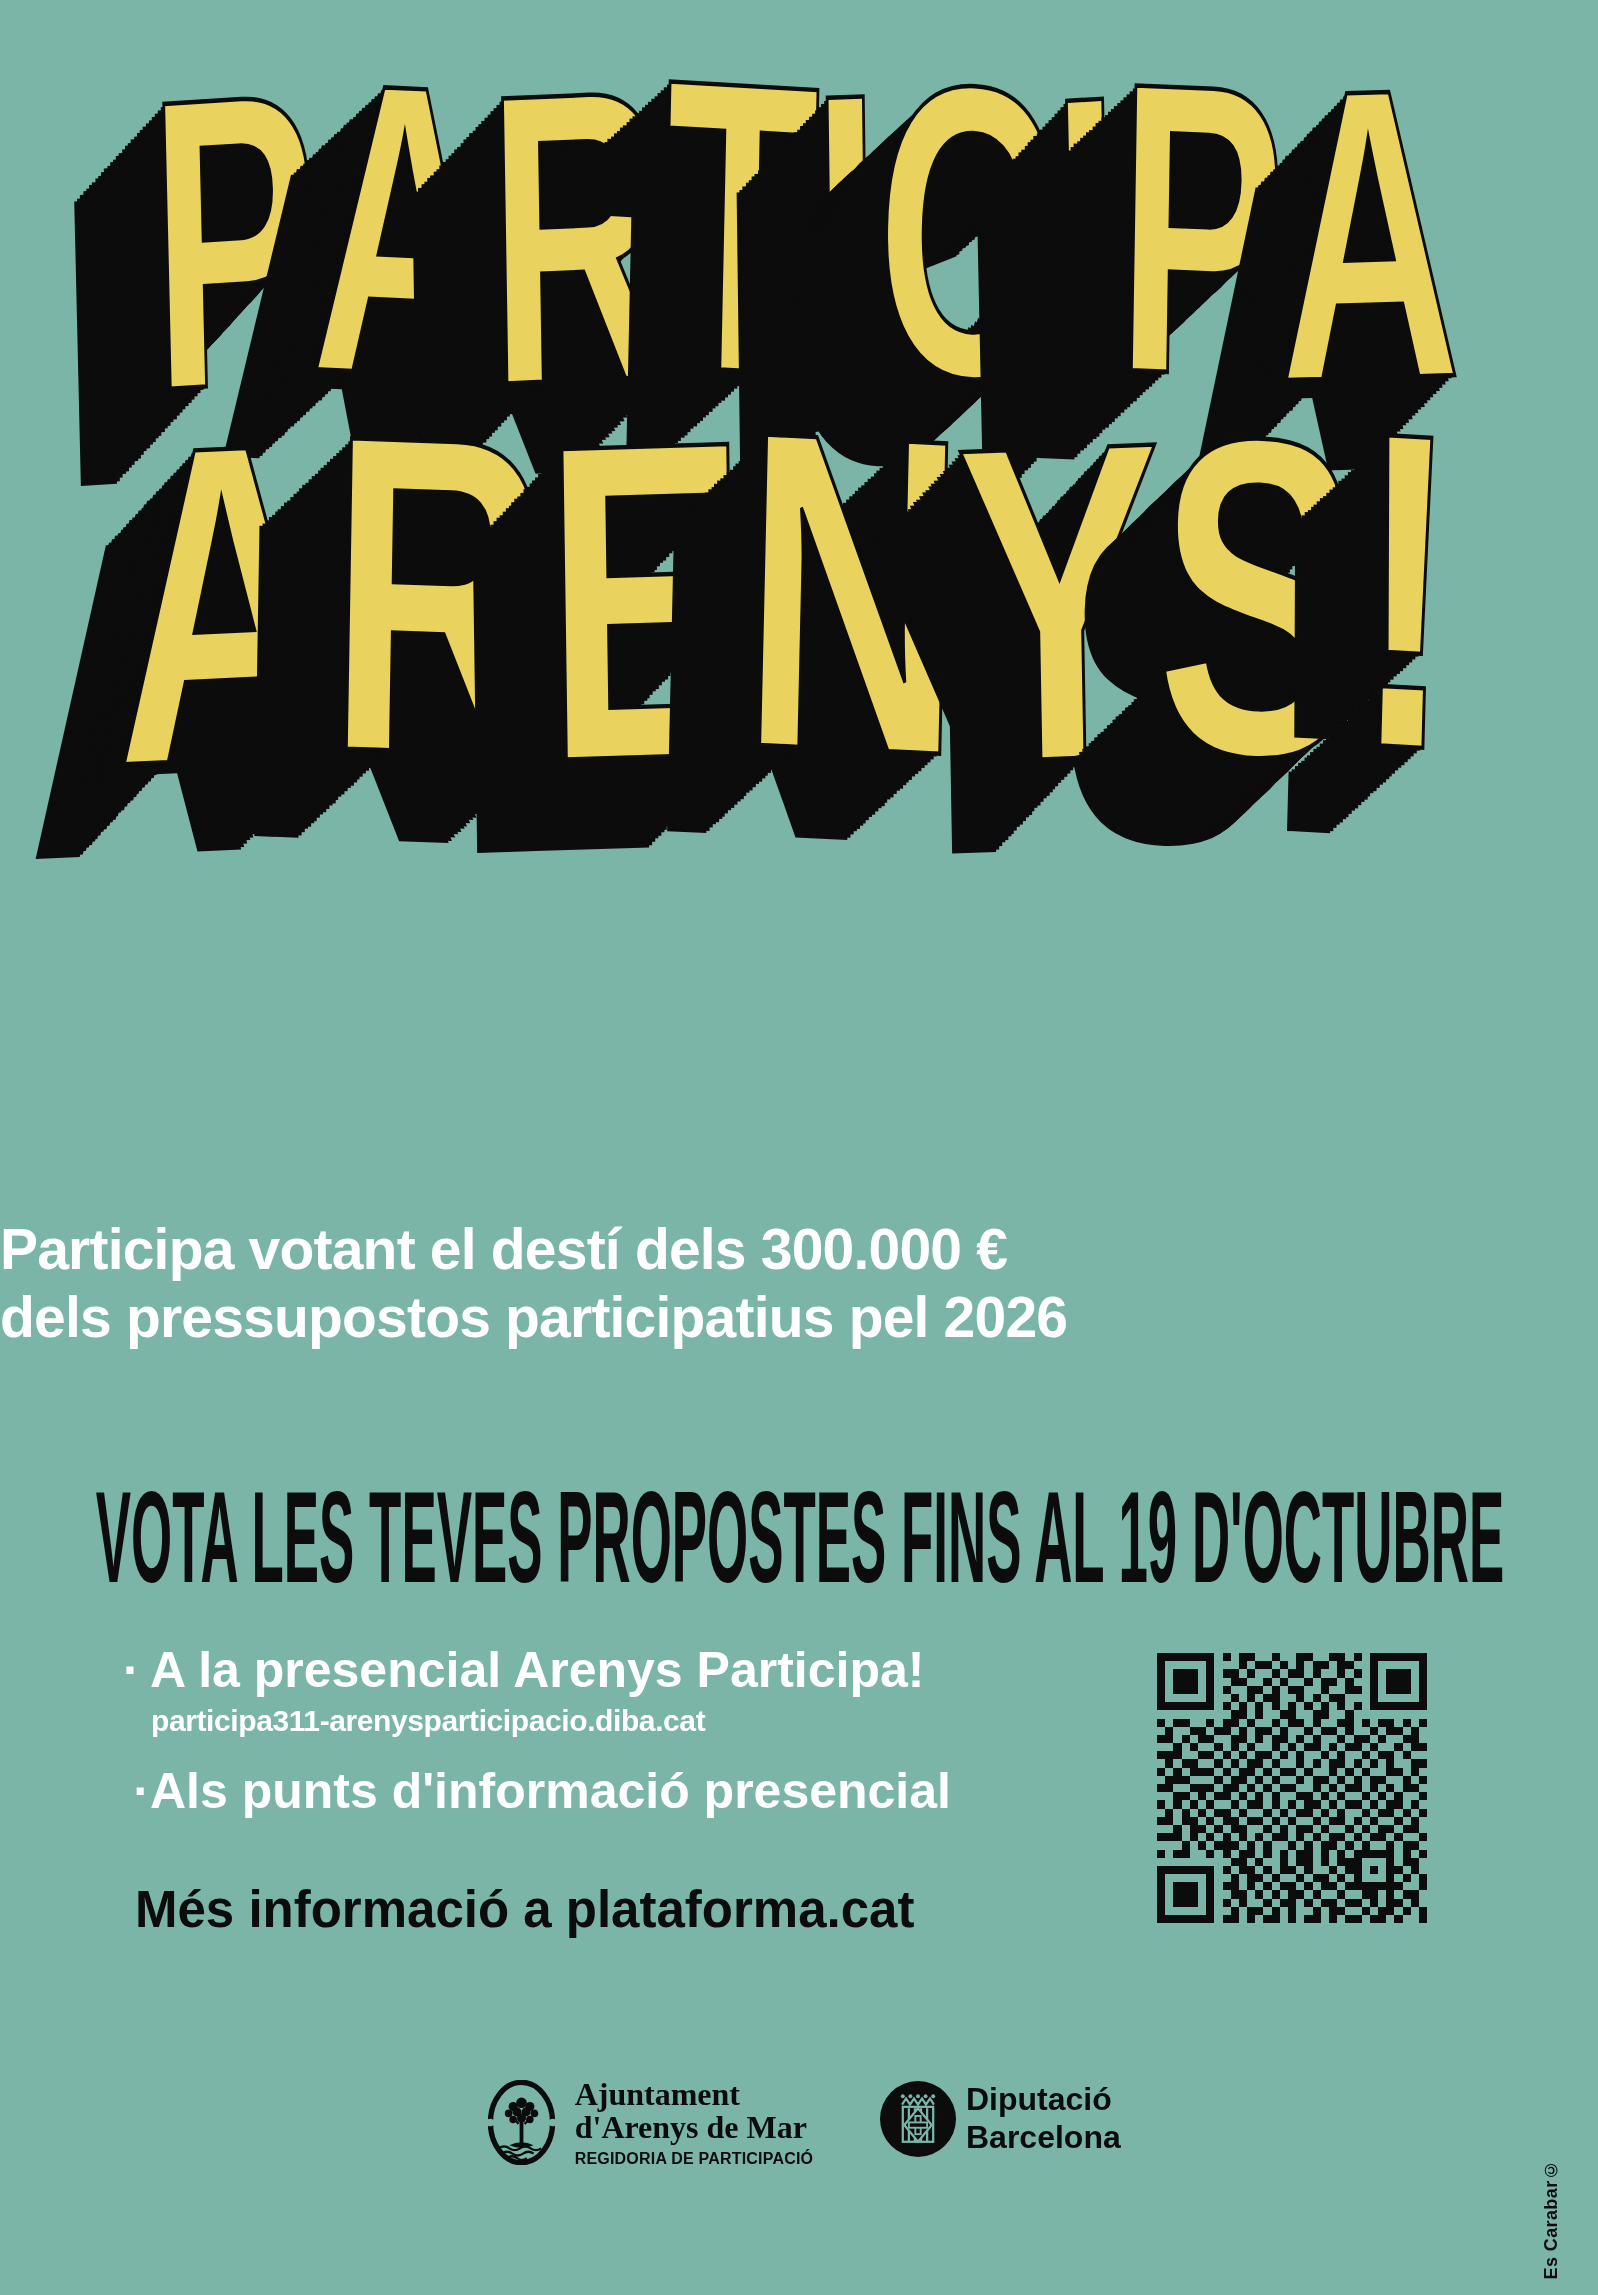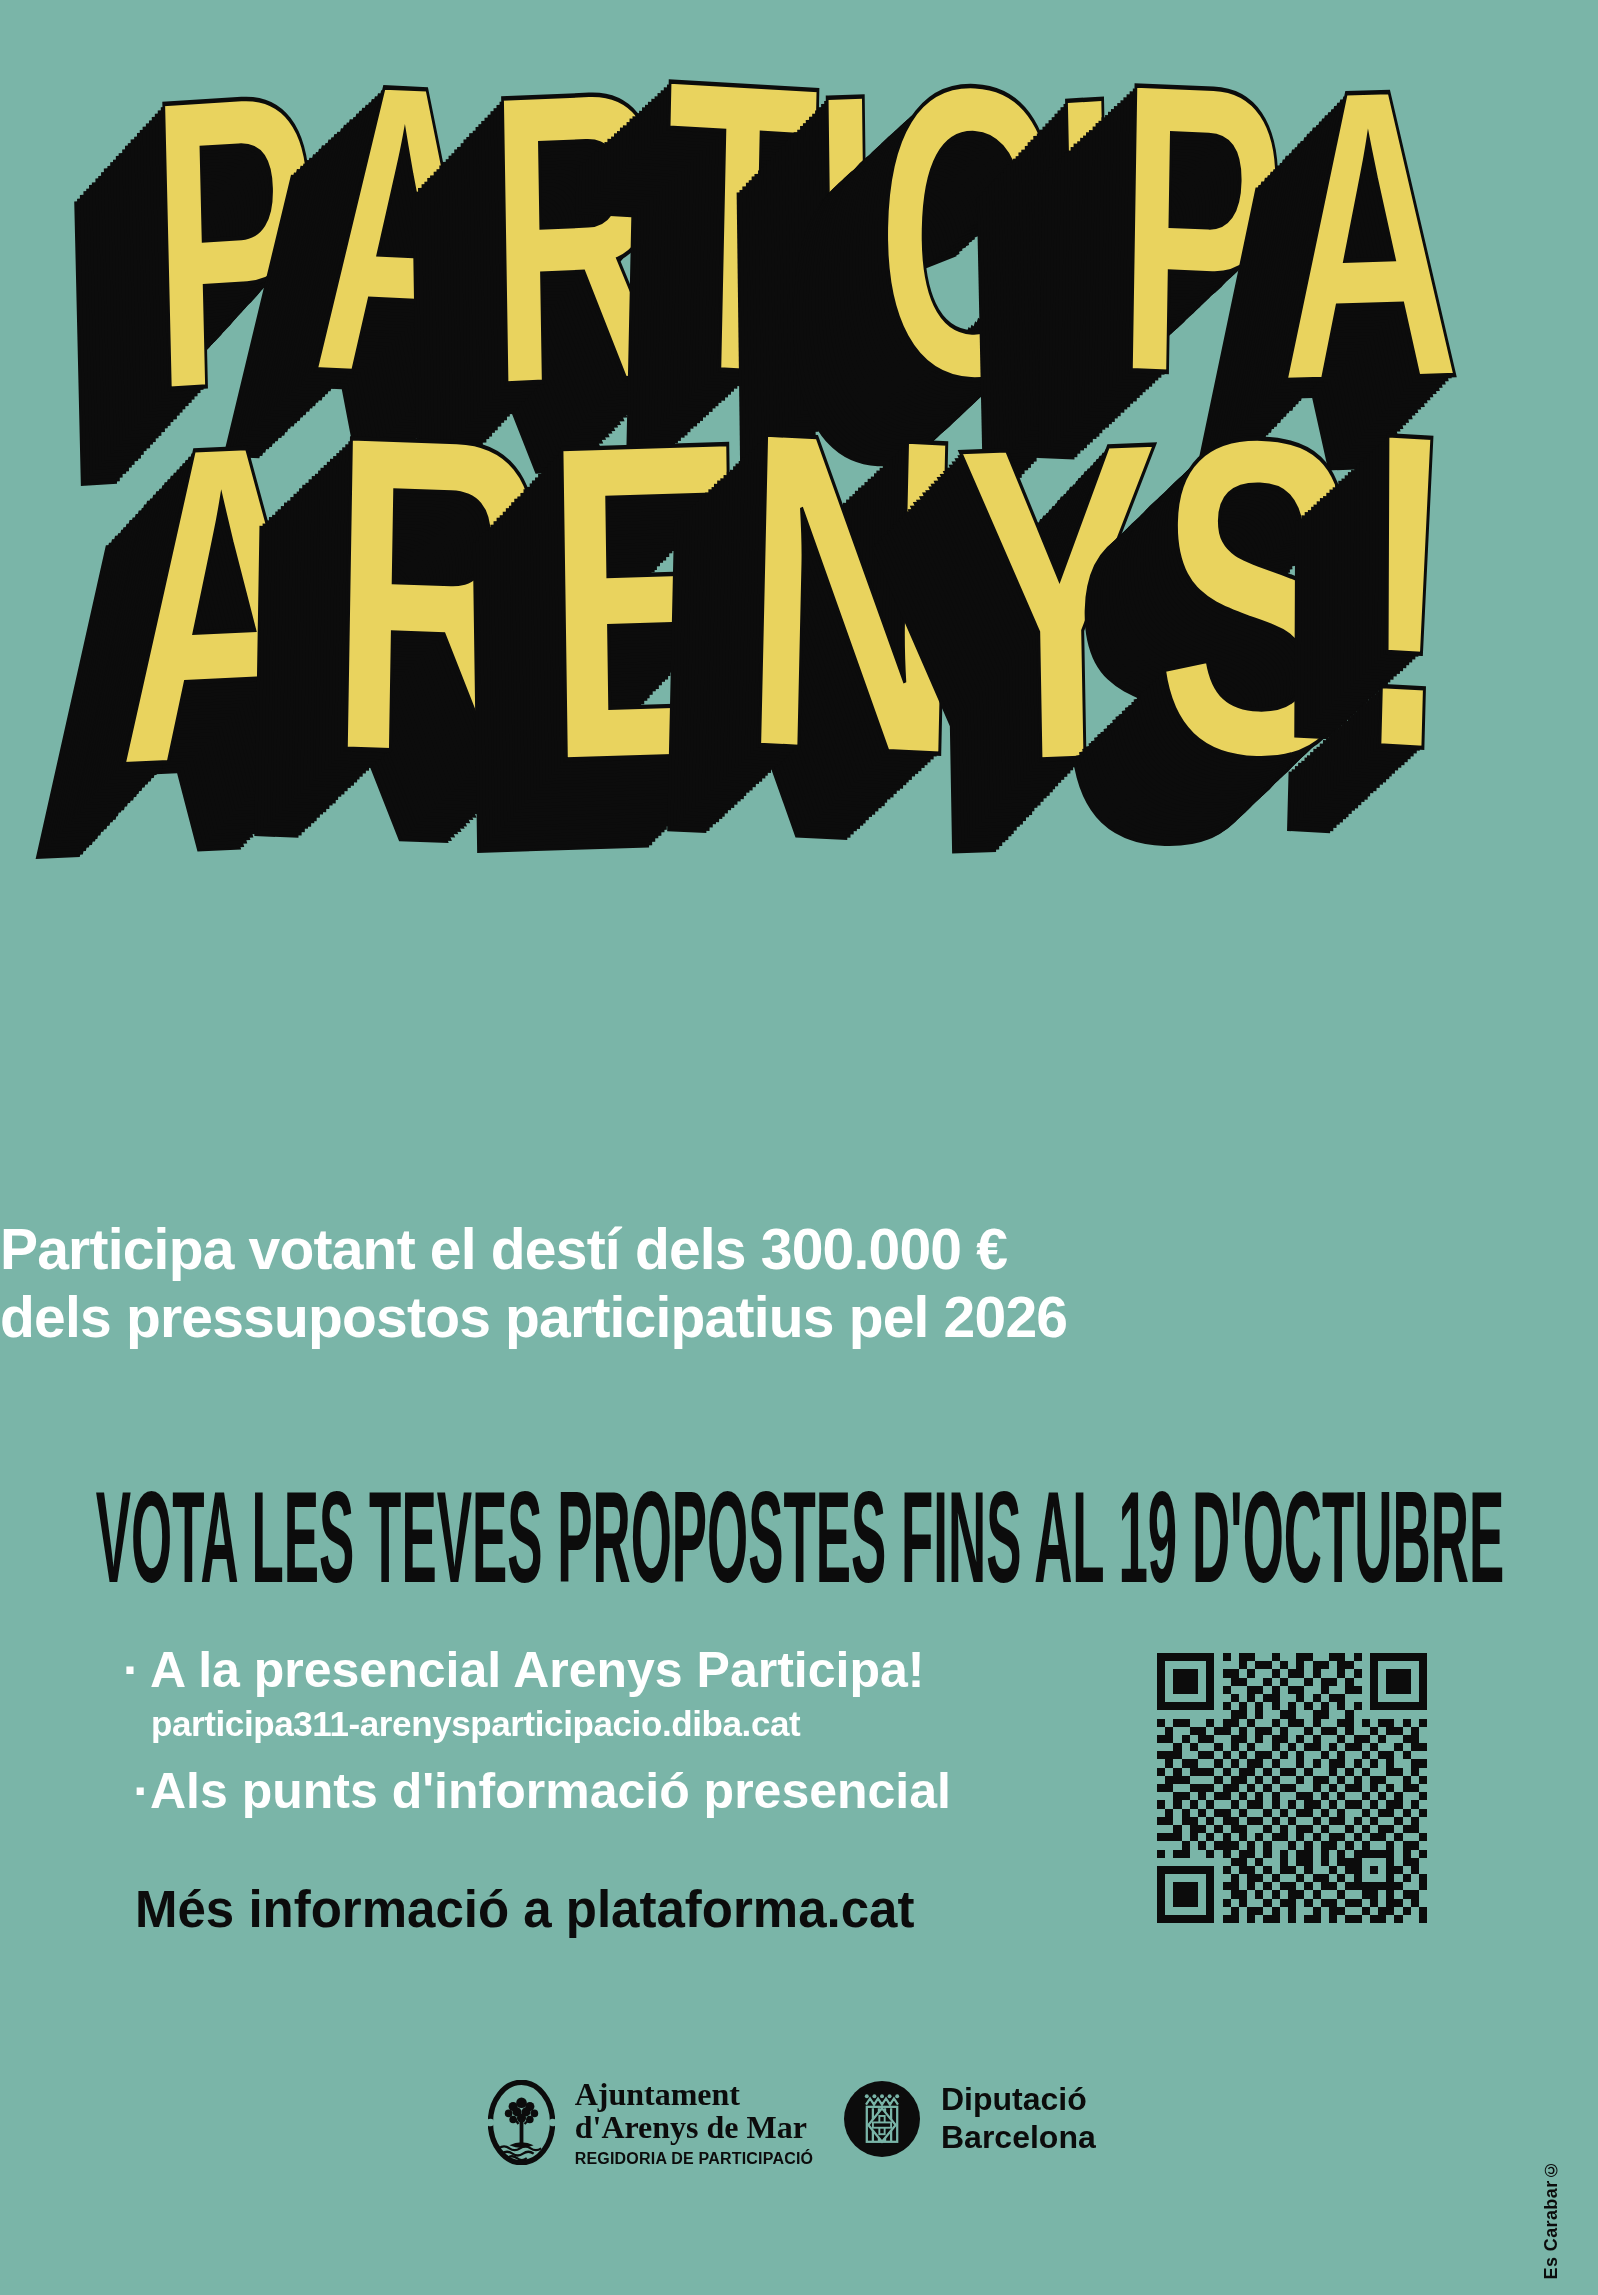--- a/index.html
+++ b/index.html
@@ -26,33 +26,33 @@
   .headline-wrap{position:absolute;top:1462px;left:50%;}
   .headline{display:inline-block;white-space:nowrap;font-weight:700;font-size:113px;
     color:var(--ink);transform:scale(0.468,1.157) translateX(-50%);transform-origin:0 0;}
 
   
   .bullet-line{position:absolute;left:123px;white-space:nowrap;color:var(--white);
     font-weight:700;font-size:50px;line-height:1;}
   .b1{top:1645px;} .b2{top:1766px;text-align:right;}
   .dot{display:inline-block;width:27px;}
   .b-sub{position:absolute;left:151px;top:1706px;color:var(--white);font-weight:700;
-    font-size:35px;line-height:1;letter-spacing:-0.4px;white-space:nowrap;}
+    font-size:30px;line-height:1;letter-spacing:-0.4px;white-space:nowrap;}
   .more-info{position:absolute;left:135px;top:1884px;color:var(--ink);font-weight:700;
     font-size:51px;line-height:1;white-space:nowrap;}
 
   
   .qr{position:absolute;left:1157px;top:1653px;display:grid;
     grid-template-columns:repeat(33,8.2px);grid-auto-rows:8.2px;}
   .qr .on{background:var(--ink);}
 
   
   .logo-group{position:absolute;display:flex;align-items:center;}
   .aj-group{left:488px;top:2078px;gap:19.7px;}
-  .dip-group{left:844px;top:2081px;gap:21px;}
+  .dip-group{left:880px;top:2081px;gap:10px;}
   .aj-text{font-family:"Liberation Serif",serif;font-weight:700;color:var(--ink);
     font-size:32px;line-height:1.04;}
   .aj-sub{font-family:"Liberation Sans",sans-serif;font-size:16px;font-weight:700;
     letter-spacing:0.2px;margin-top:6.8px;}
   .dip-text{font-weight:700;color:var(--ink);font-size:32px;line-height:1.18;}
 
   .credit{position:absolute;left:1541px;top:2160px;writing-mode:vertical-rl;
     transform:rotate(180deg);font-size:18px;font-weight:700;color:var(--ink);
     letter-spacing:0.4px;}
 </style>

